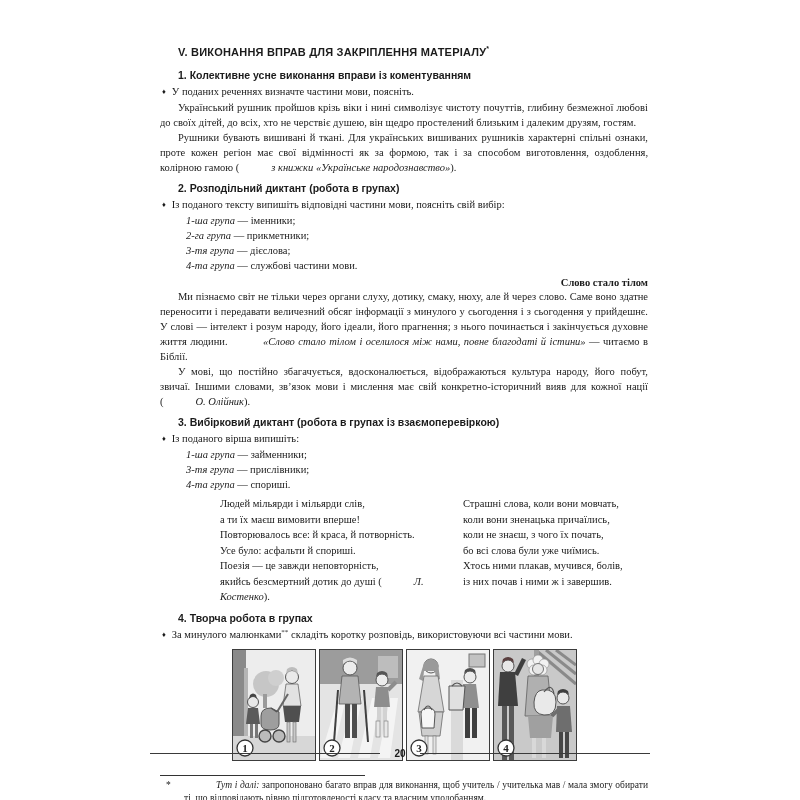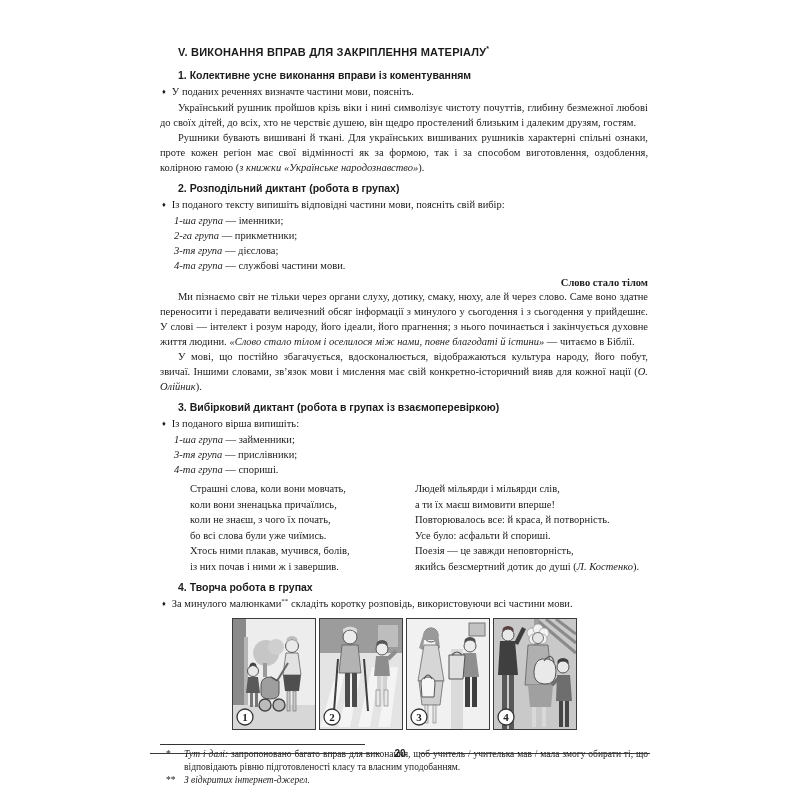--- a/index.html
+++ b/index.html
@@ -23,22 +23,22 @@
   .h-sub .note { }
   sup.fnote { font-size:7px; vertical-align:super; line-height:0; }
   .bullet-line {
     display:flex; gap:6px; font-size:10.5px; line-height:15px; margin:1px 0 1px 2px;
   }
   .bullet-glyph { font-size:7.5px; line-height:15px; flex:0 0 auto; }
   p.body {
     font-size:10.5px; line-height:15px; text-align:justify;
     text-indent:18px; margin:0;
   }
-  .ital { font-style:italic; }
-  .group-line { font-size:10.5px; line-height:15px; margin-left:14px; }
+  .ital { font-style:italic;padding-left:32px; }
+  .group-line { font-size:10.5px; line-height:15px; margin-left:26px; }
   .group-label { font-style:italic; }
   .center-title {
     text-align:right; font-weight:bold; font-size:10.5px; margin:4px 0 1px;
   }
   .poem { display:flex; margin:4px 0 0 30px; }
   .poem-col { font-size:10.5px; line-height:15.5px; }
   .poem-col.left { width:195px; }
   .poem-col.right { margin-left:30px; }
   .figure-strip {
     display:flex; gap:3px; width:342px; margin:7px auto 0 72px;
@@ -95,35 +95,35 @@
   <div class="h-sub"><span>3. Вибірковий диктант </span><span class="note">(робота в групах із взаємоперевіркою)</span></div>
   <div class="bullet-line">
     <span class="bullet-glyph">♦</span>
     <span>Із поданого вірша випишіть:</span>
   </div>
   <div class="group-line"><span class="group-label">1-ша група</span><span> — займенники;</span></div>
   <div class="group-line"><span class="group-label">3-тя група</span><span> — прислівники;</span></div>
   <div class="group-line"><span class="group-label">4-та група</span><span> — спориші.</span></div>
 
   <div class="poem">
+    <div class="poem-col right">
+      <div>Людей мільярди і мільярди слів,</div>
+      <div>а ти їх маєш вимовити вперше!</div>
+      <div>Повторювалось все: й краса, й потворність.</div>
+      <div>Усе було: асфальти й спориші.</div>
+      <div>Поезія — це завжди неповторність,</div>
+      <div><span>якийсь безсмертний дотик до душі (</span><span class="ital">Л. Костенко</span><span>).</span></div>
+    </div>
     <div class="poem-col left">
       <div>Страшні слова, коли вони мовчать,</div>
       <div>коли вони зненацька причаїлись,</div>
       <div>коли не знаєш, з чого їх почать,</div>
       <div>бо всі слова були уже чиїмись.</div>
       <div>Хтось ними плакав, мучився, болів,</div>
       <div>із них почав і ними ж і завершив.</div>
-    </div>
-    <div class="poem-col right">
-      <div>Людей мільярди і мільярди слів,</div>
-      <div>а ти їх маєш вимовити вперше!</div>
-      <div>Повторювалось все: й краса, й потворність.</div>
-      <div>Усе було: асфальти й спориші.</div>
-      <div>Поезія — це завжди неповторність,</div>
-      <div><span>якийсь безсмертний дотик до душі (</span><span class="ital">Л. Костенко</span><span>).</span></div>
     </div>
   </div>
 
   <div class="h-sub">4. Творча робота в групах</div>
   <div class="bullet-line">
     <span class="bullet-glyph">♦</span>
     <span><span>За минулого малюнками</span><sup class="fnote">**</sup><span> складіть коротку розповідь, використовуючи всі частини мови.</span></span>
   </div>
 
   <div class="figure-strip">

